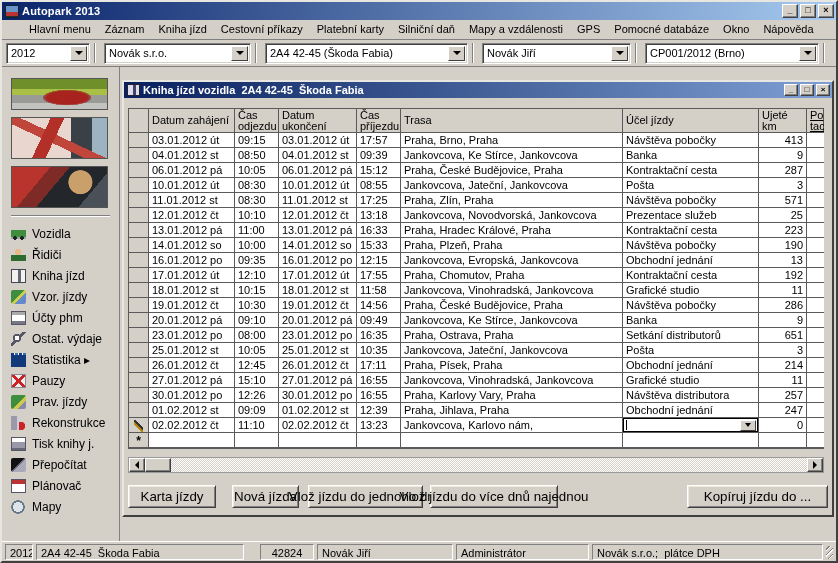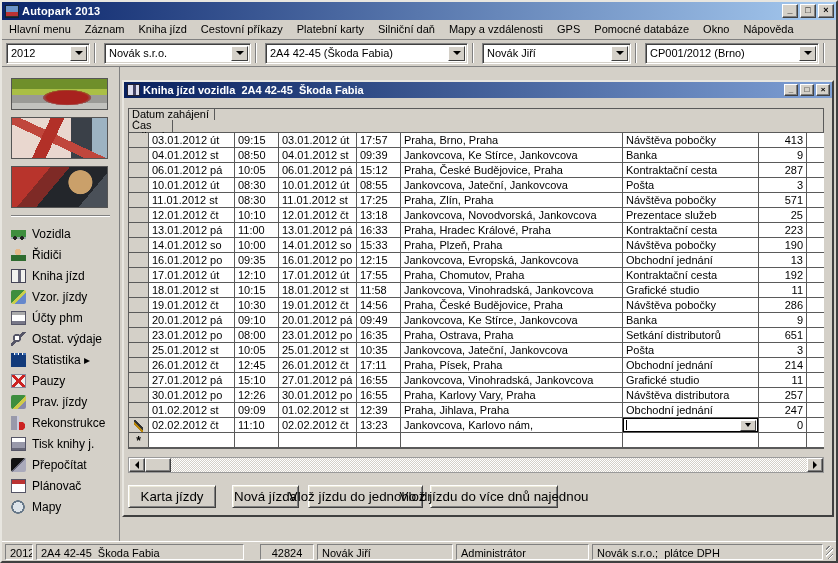--- a/index.html
+++ b/index.html
@@ -14,21 +14,21 @@
     display:flex; align-items:center; padding:0 2px; flex:none; }
   .app-icon { width:14px; height:13px; margin:0 3px 0 1px;
     background:linear-gradient(180deg,#6a93c8 0 6px,#b33 6px 10px,#2e2e2e 10px); border:1px solid #123; flex:none;}
   .title-text { color:#fff; font-weight:bold; flex:1; letter-spacing:.2px; }
   .winbtns { display:flex; gap:2px; }
   .winbtn { width:16px; height:14px; background:#d4d0c8; border:1px solid;
     border-color:#fff #404040 #404040 #fff; box-shadow:inset -1px -1px 0 #808080;
     font-size:9px; line-height:11px; text-align:center; font-weight:bold; }
 
   
-  .menubar { height:20px; display:flex; align-items:center; padding:0 0;
+  .menubar { height:20px; display:flex; align-items:center; padding:0 20px;
     border-bottom:1px solid #808080; box-shadow:0 1px 0 #fff; flex:none; background:#d4d0c8;}
   .menu-item { padding:2px 7px 3px; white-space:nowrap; }
 
   
   .toolbar { height:27px; display:flex; align-items:center; padding:0 4px; gap:4px;
     border-bottom:1px solid #808080; box-shadow:0 1px 0 #fff; flex:none; background:#d4d0c8;}
   .tb-sep { width:2px; height:20px; border-left:1px solid #808080; border-right:1px solid #fff; margin:0 4px; flex:none;}
   .combo { height:21px; background:#fff; display:flex; align-items:stretch;
     border:1px solid; border-color:#808080 #fff #fff #808080;
     box-shadow:inset 1px 1px 0 #404040, inset -1px -1px 0 #d4d0c8; flex:none;}
@@ -80,21 +80,21 @@
     display:flex; flex-direction:column; }
   .inner-titlebar { height:16px; background:linear-gradient(90deg,#08205e,#7e9fd4);
     display:flex; align-items:center; padding:0 2px; flex:none; }
   .book-icon { width:13px; height:12px; margin:0 3px 0 1px;
     background:linear-gradient(90deg,#dde 0 5px,#446 5px 8px,#dde 8px); border:1px solid #223; flex:none;}
   .inner-title-text { color:#fff; font-weight:bold; flex:1; white-space:pre; overflow:hidden;}
   .inner-winbtn { width:14px; height:12px; font-size:8px; line-height:9px; }
 
   
   .table { margin:10px 0 0 4px; width:696px; border:1px solid #5a5a5a; background:#fff; flex:none;}
-  .thead { display:flex; height:24px; background:#d4d0c8; border-bottom:1px solid #5a5a5a;flex-direction:column; }
+  .thead { display:flex; height:24px; background:#d4d0c8; border-bottom:1px solid #5a5a5a; }
   .th { display:flex; align-items:center; padding:0 3px; border-right:1px solid #5a5a5a;
     overflow:hidden; line-height:11px; flex:none;}
   .tr { display:flex; height:15px; }
   .td { border-right:1px solid #5a5a5a; border-bottom:1px solid #5a5a5a;
     padding:1px 3px 0; white-space:nowrap; overflow:hidden; flex:none; background:#fff;}
   .col-sel{width:20px; background:#d4d0c8 !important; display:flex; align-items:center; justify-content:center;}
   .col-d1{width:86px}.col-t1{width:44px}.col-d2{width:78px}.col-t2{width:44px}
   .col-route{width:222px}.col-purpose{width:136px}.col-km{width:48px}.col-tach{width:17px; border-right:none;text-decoration:underline;}
   .num{text-align:right;}
   .asterisk{font-size:12px; font-weight:bold; line-height:10px;}
@@ -564,20 +564,21 @@
               <span class="tri-right"></span>
             </span>
         </div>
 
         <div class="btnrow">
 
         <button class="push-btn b1">Karta jízdy</button>
             <button class="push-btn b2">Nová jízda</button>
             <button class="push-btn b3">Vlož jízdu do jednoho dne</button>
             <button class="push-btn b4">Vlož jízdu do více dnů najednou</button>
+            <button class="push-btn b5">Kopíruj jízdu do ...</button>
           </div>
 
       </div>
     </div>
   </div>
 
   <div class="statusbar">
     <div style="display:contents">
       
     <span class="sb-panel sb-1">2012</span><span class="sb-panel sb-2">2A4 42-45  Škoda Fabia</span><span class="sb-panel sb-3">42824</span><span class="sb-panel sb-4">Novák Jiří</span><span class="sb-panel sb-5">Administrátor</span><span class="sb-panel sb-6">Novák s.r.o.;  plátce DPH</span></div>

